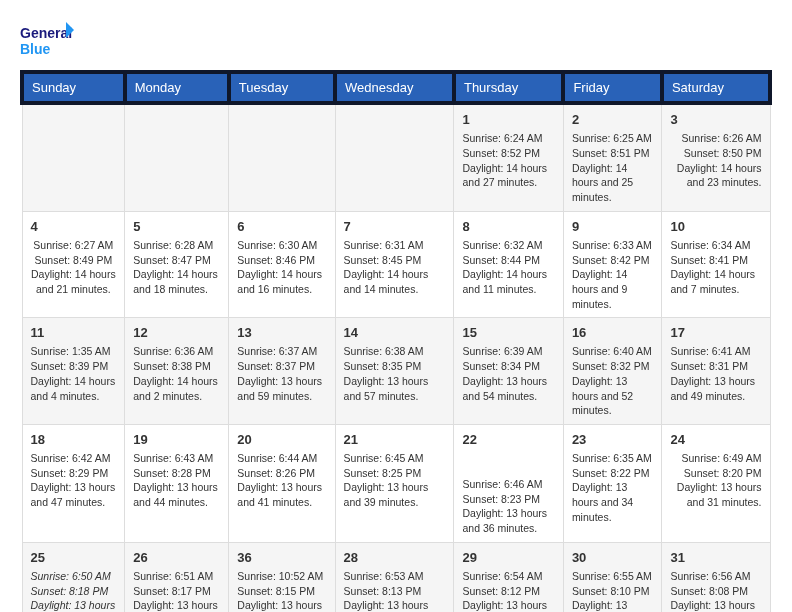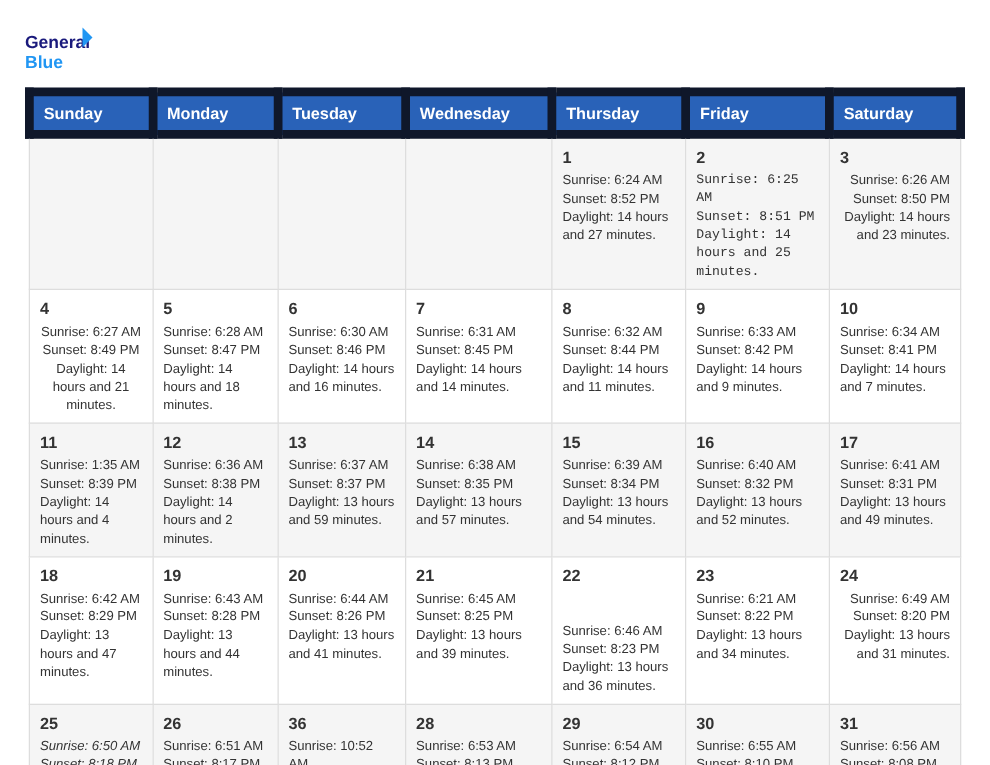--- a/index.html
+++ b/index.html
@@ -37,22 +37,22 @@
       width: 100%;
       border-collapse: collapse;
       font-size: 11px;
     }
     thead tr th {
       background-color: #2962b8;
       color: #fff;
       text-align: left;
       padding: 6px 8px;
       font-size: 13px;
-      font-weight: bold;
-      border: 7px solid #0f172a;
+      font-weight: normal;
+      border: 4px solid #0f172a;
     }
     tbody tr td {
       vertical-align: top;
       padding: 6px 8px;
       border: 1px solid #ddd;
       min-height: 80px;
       color: #333;
       line-height: 1.4;
     }
     tbody tr:nth-child(odd) td {
@@ -111,21 +111,21 @@
         <td class="empty"></td>
         <td class="empty"></td>
         <td>
           <span class="day-number">1</span>
           <div class="day-info" style="white-space: pre-line;">Sunrise: 6:24 AM
 Sunset: 8:52 PM
 Daylight: 14 hours and 27 minutes.</div>
         </td>
         <td>
           <span class="day-number">2</span>
-          <div class="day-info" style="white-space: pre-line; font-family: Liberation Mono, monospace;">Sunrise: 6:25 AM
+          <div class="day-info" style="white-space: pre-line;">Sunrise: 6:25 AM
 Sunset: 8:51 PM
 Daylight: 14 hours and 25 minutes.</div>
         </td>
         <td>
           <span class="day-number">3</span>
           <div class="day-info" style="white-space: pre-line; text-align: right;">Sunrise: 6:26 AM
 Sunset: 8:50 PM
 Daylight: 14 hours and 23 minutes.</div>
         </td>
       </tr>
@@ -243,21 +243,21 @@
 Daylight: 13 hours and 39 minutes.</div>
         </td>
         <td>
           <span class="day-number">22</span>
           <div class="day-info" style="white-space: pre-line; margin-top: 28px;">Sunrise: 6:46 AM
 Sunset: 8:23 PM
 Daylight: 13 hours and 36 minutes.</div>
         </td>
         <td>
           <span class="day-number">23</span>
-          <div class="day-info" style="white-space: pre-line;">Sunrise: 6:21 AM
+          <div class="day-info" style="white-space: pre-line;">Sunrise: 6:35 AM
 Sunset: 8:22 PM
 Daylight: 13 hours and 34 minutes.</div>
         </td>
         <td>
           <span class="day-number">24</span>
           <div class="day-info" style="white-space: pre-line; text-align: right;">Sunrise: 6:49 AM
 Sunset: 8:20 PM
 Daylight: 13 hours and 31 minutes.</div>
         </td>
       </tr>

